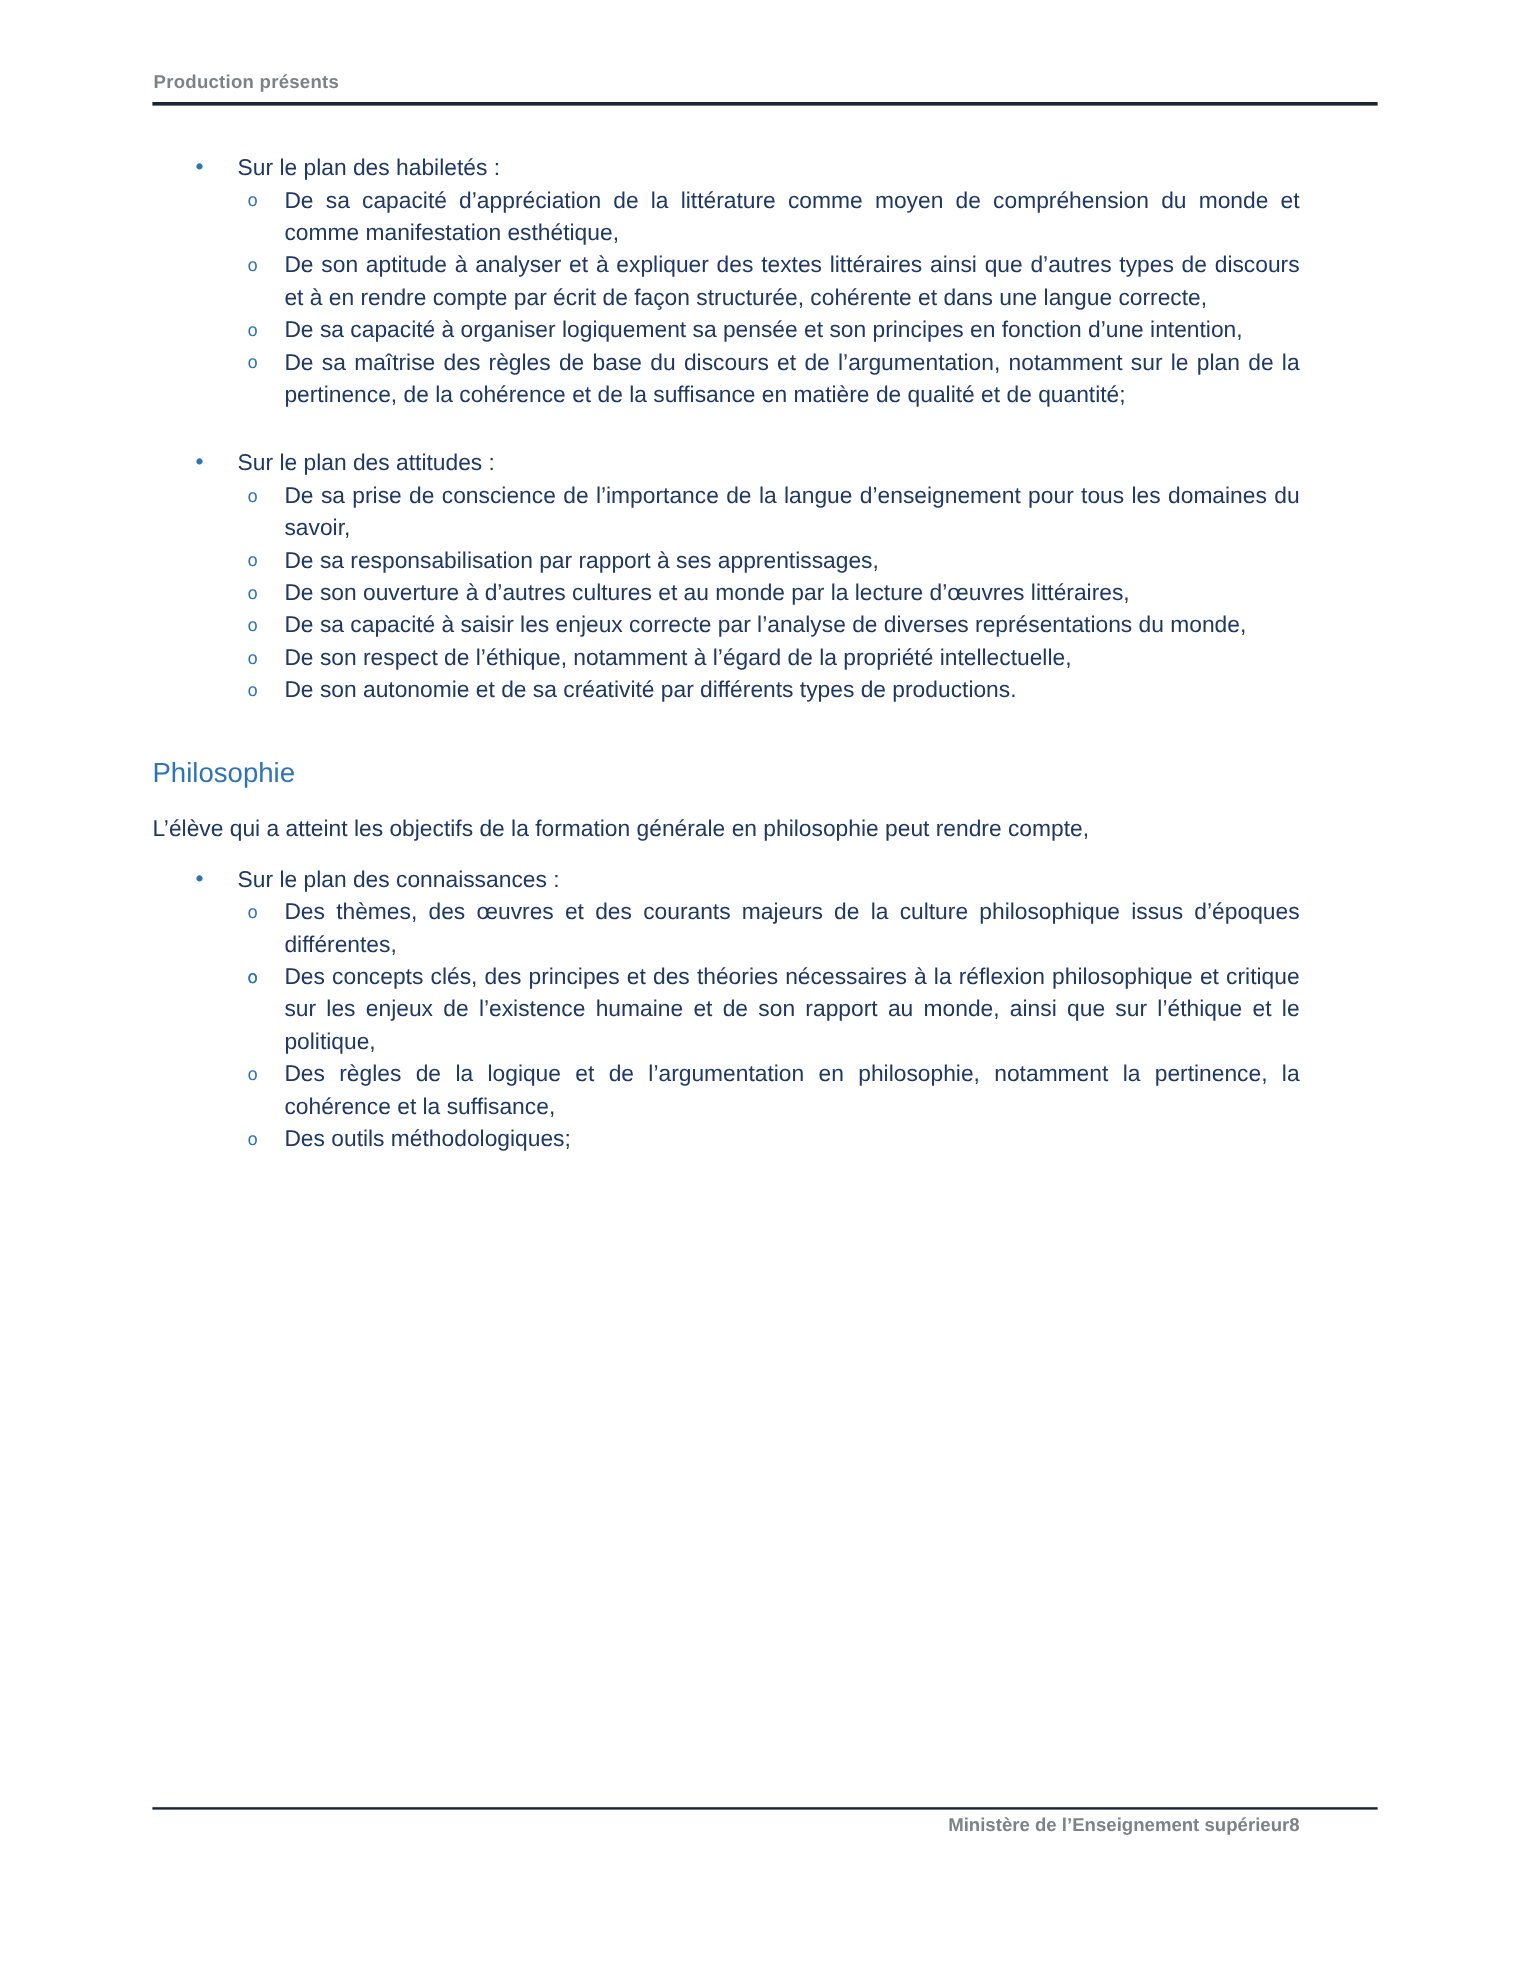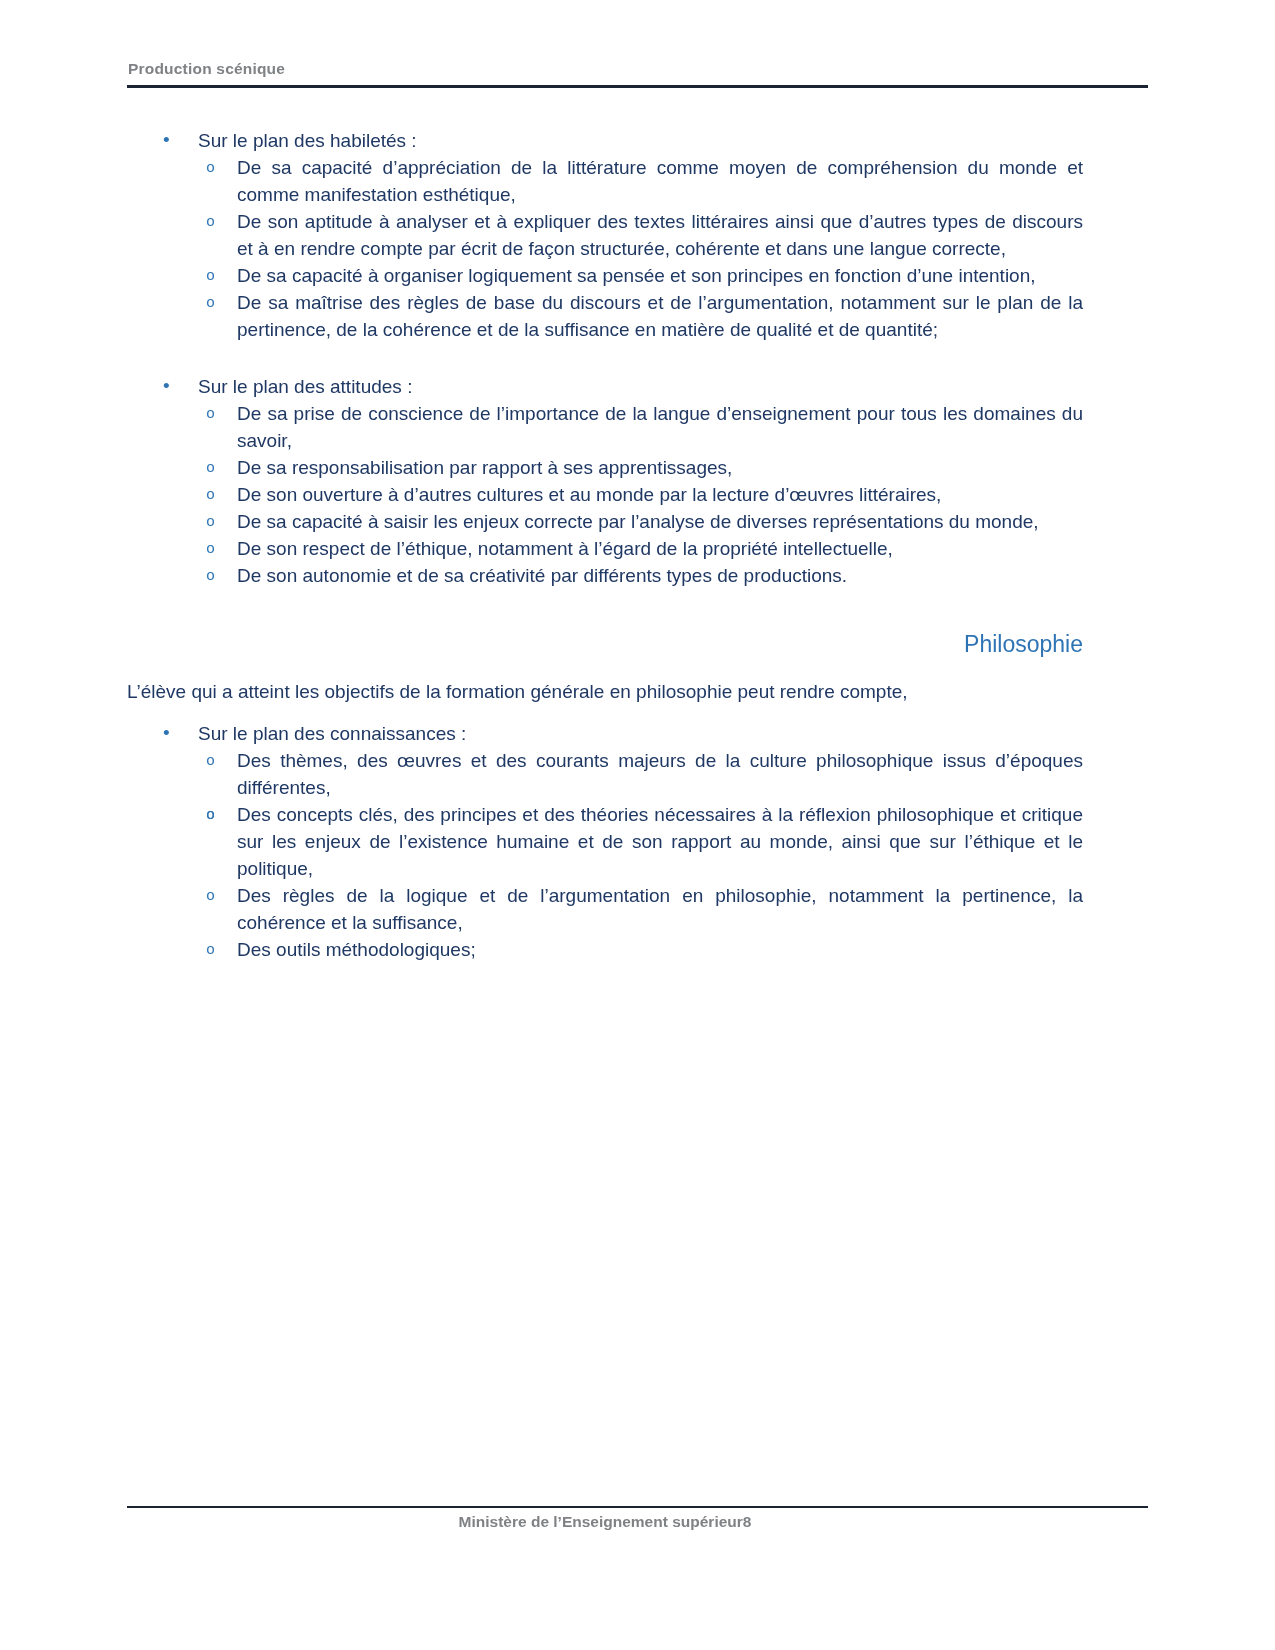--- a/index.html
+++ b/index.html
@@ -59,42 +59,41 @@
     color: #2e74b5;
     font-family: "Liberation Mono", monospace;
     font-size: 15px;
     line-height: 27px;
   }
   .philo-heading {
     margin: 42px 0 20px 0;
     font-size: 23px;
     font-weight: 400;
     color: #2e74b5;
-    text-align: right;
   }
   .intro { margin: 0 0 15px 0; }
   .footer-rule { top: 1506px; border-top: 2px solid #1a2433; }
   .footer {
     position: absolute;
     left: 127px;
     top: 1513px;
     width: 956px;
     display: flex;
-    justify-content: center;
+    justify-content: flex-end;
     font-size: 15.5px;
     font-weight: 700;
     color: #7f8285;
   }
 </style>
 </head>
 <body>
 
 <div class="page">
 
-  <div class="header-title">Production scénique</div>
+  <div class="header-title">Production présents</div>
   <div class="rule header-rule"></div>
 
   <div class="content">
 
     <section class="group">
       <div class="l1">
         <span class="b1">•</span>
         <div class="l1-label">Sur le plan des habiletés :</div>
         <ul class="l2">
           <li class="l2-item">

